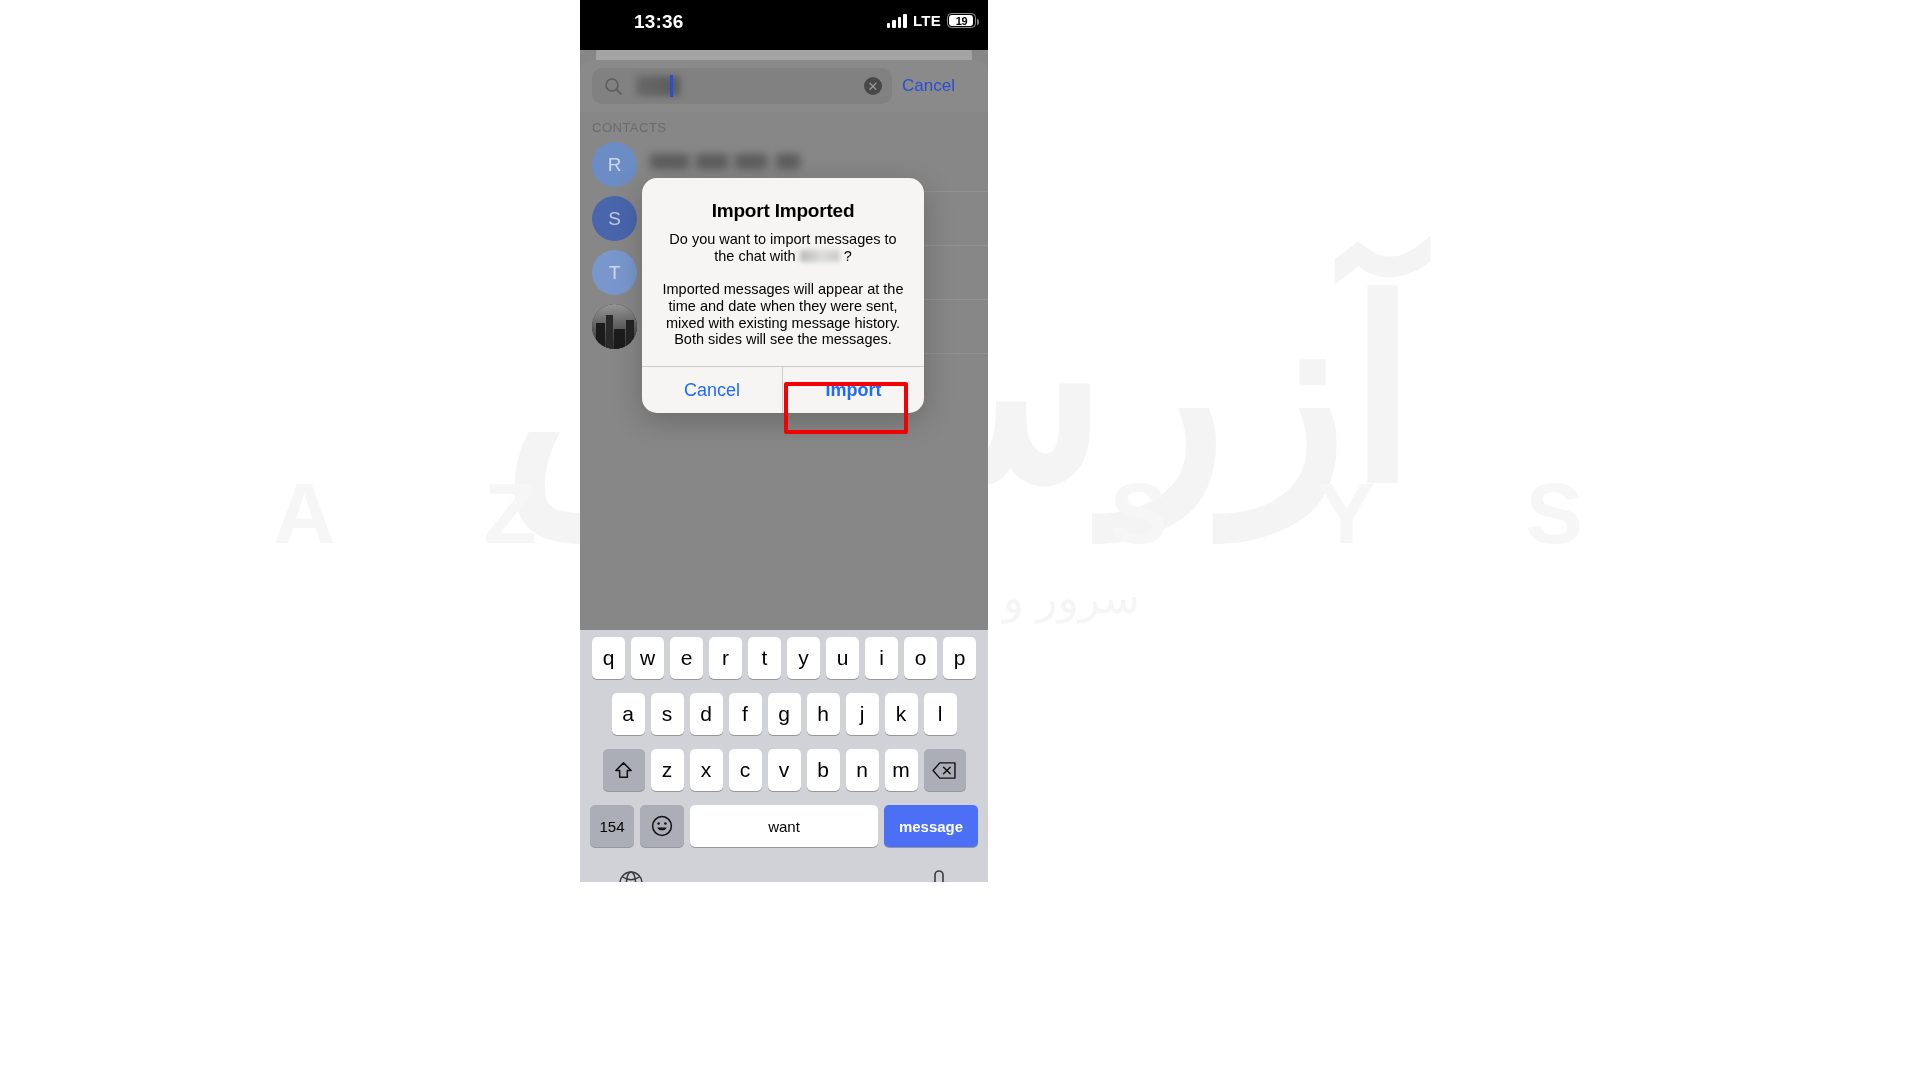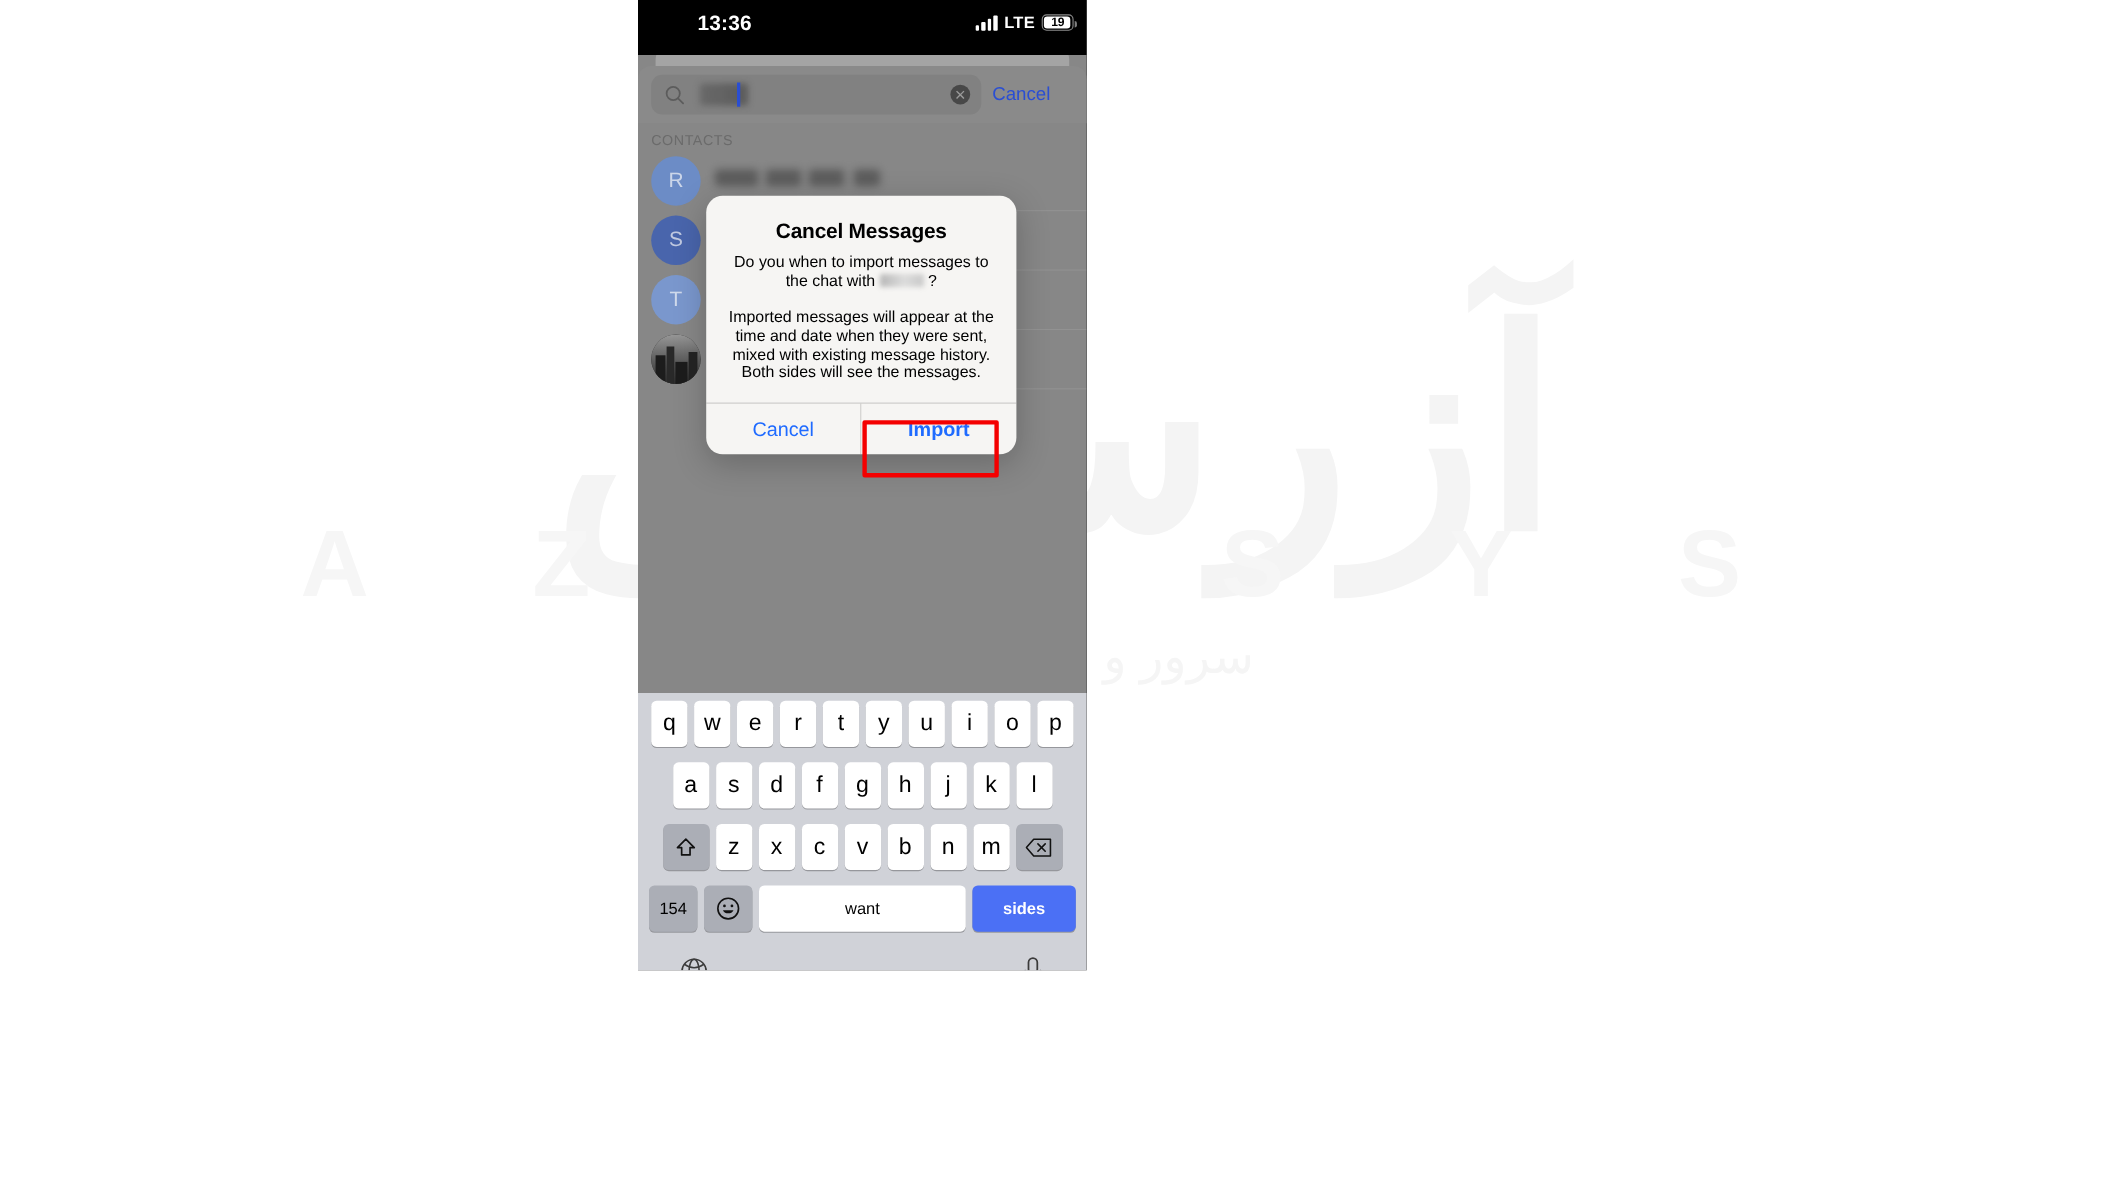--- a/index.html
+++ b/index.html
@@ -424,23 +424,23 @@
             <span class="ph-b b4"></span>
         </div>
         <div class="contact-name"></div>
         <div class="contact-divider"></div>
       </div>
 
       <div id="modal-backdrop"></div>
 
       <div id="alert-dialog">
         <div id="alert-body">
-          <div id="alert-title">Cancel Messages</div>
+          <div id="alert-title">Import Imported</div>
           <div id="alert-message-1">
-            <span>Do you when to import messages to the chat with</span>
+            <span>Do you want to import messages to the chat with</span>
             <span class="redacted-name"></span>
             <span>?</span>
           </div>
           <div id="alert-message-2">Imported messages will appear at the time and date when they were sent, mixed with existing message history. Both sides will see the messages.</div>
         </div>
         <div id="alert-actions">
           <div class="alert-button" id="alert-cancel-button">Cancel</div>
           <div class="alert-button" id="alert-import-button">Import</div>
         </div>
       </div>
@@ -500,21 +500,21 @@
           <div class="key key-123">154</div>
           <div class="key key-emoji">
             <svg width="24" height="24" viewBox="0 0 24 24">
               <circle cx="12" cy="12" r="9.4" fill="none" stroke="#111" stroke-width="1.5"></circle>
               <circle cx="8.6" cy="9.6" r="1.25" fill="#111"></circle>
               <circle cx="15.4" cy="9.6" r="1.25" fill="#111"></circle>
               <path d="M7.2 13.4 A5.4 5.4 0 0 0 16.8 13.4 Z" fill="#111"></path>
             </svg>
           </div>
           <div class="key key-space">want</div>
-          <div class="key key-search">sides</div>
+          <div class="key key-search">message</div>
         </div>
 
         <div id="kb-bottom">
           <span id="globe-key">
             <svg width="26" height="26" viewBox="0 0 26 26">
               <circle cx="13" cy="13" r="11" fill="none" stroke="#3b3b3b" stroke-width="1.5"></circle>
               <ellipse cx="13" cy="13" rx="4.6" ry="11" fill="none" stroke="#3b3b3b" stroke-width="1.5"></ellipse>
               <line x1="2" y1="13" x2="24" y2="13" stroke="#3b3b3b" stroke-width="1.5"></line>
               <path d="M4.4 6.8 A14 14 0 0 0 21.6 6.8" fill="none" stroke="#3b3b3b" stroke-width="1.4"></path>
               <path d="M4.4 19.2 A14 14 0 0 1 21.6 19.2" fill="none" stroke="#3b3b3b" stroke-width="1.4"></path>

